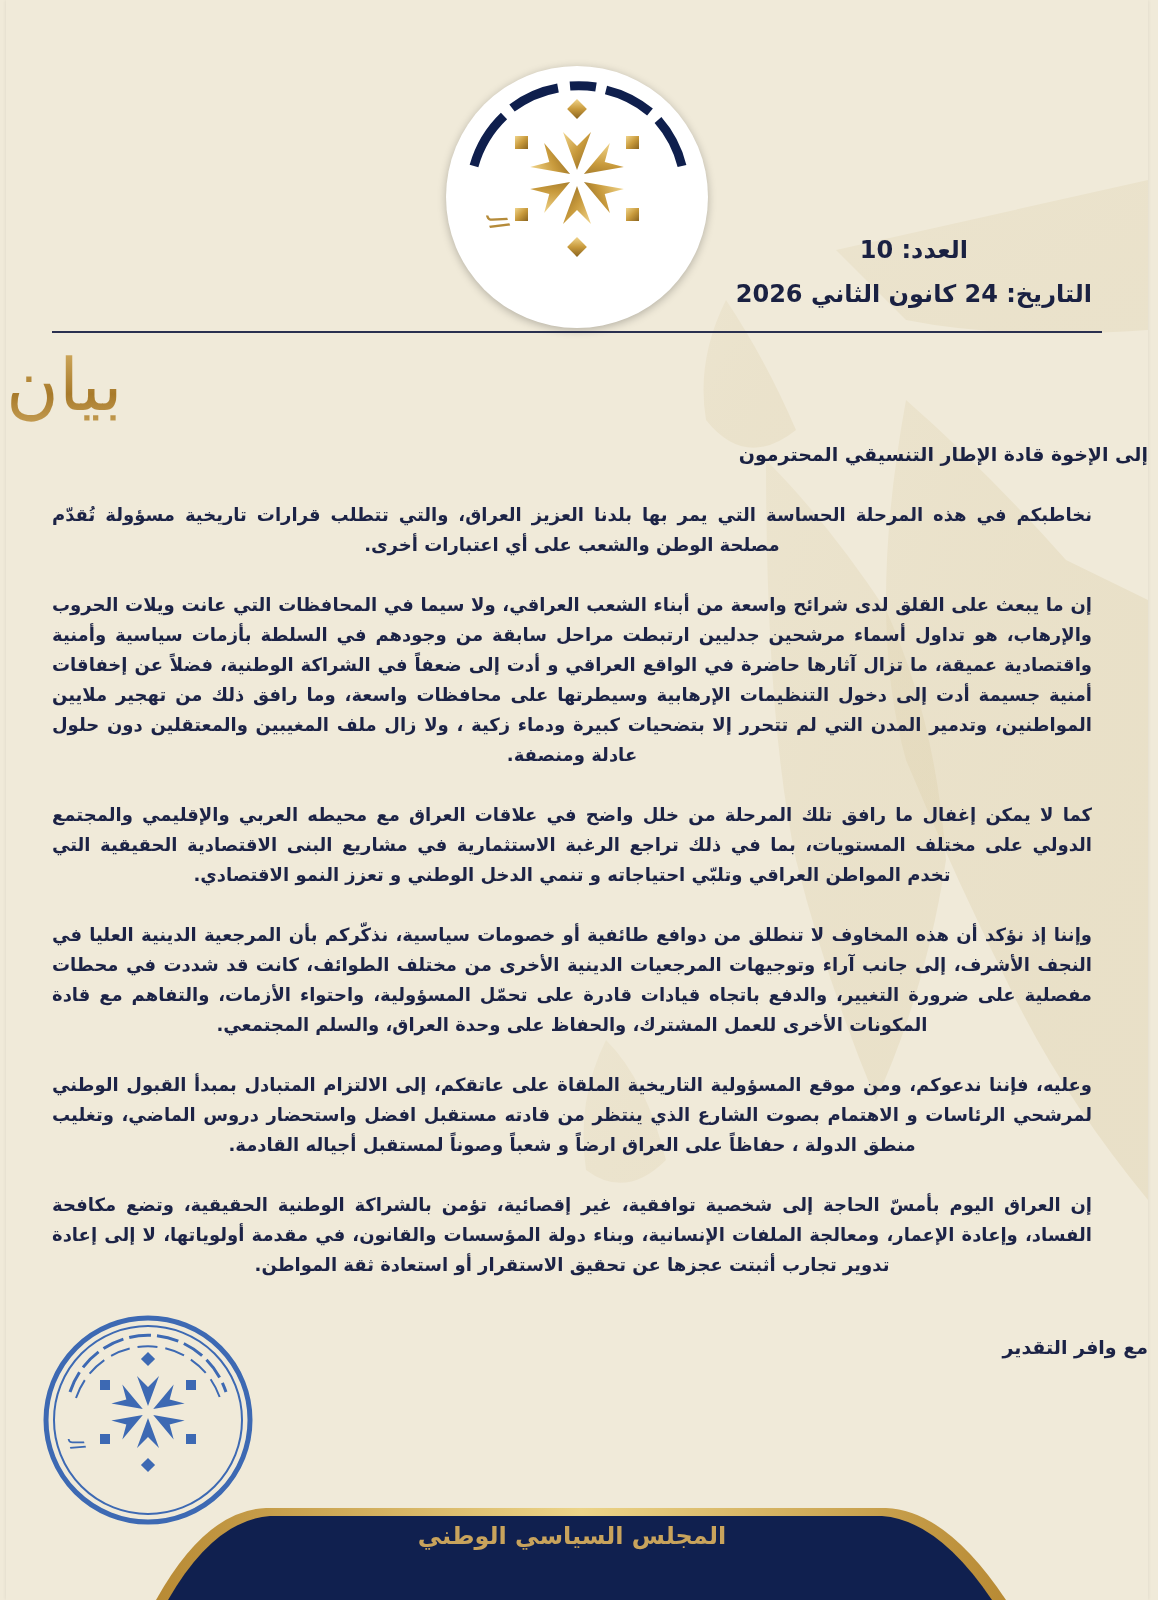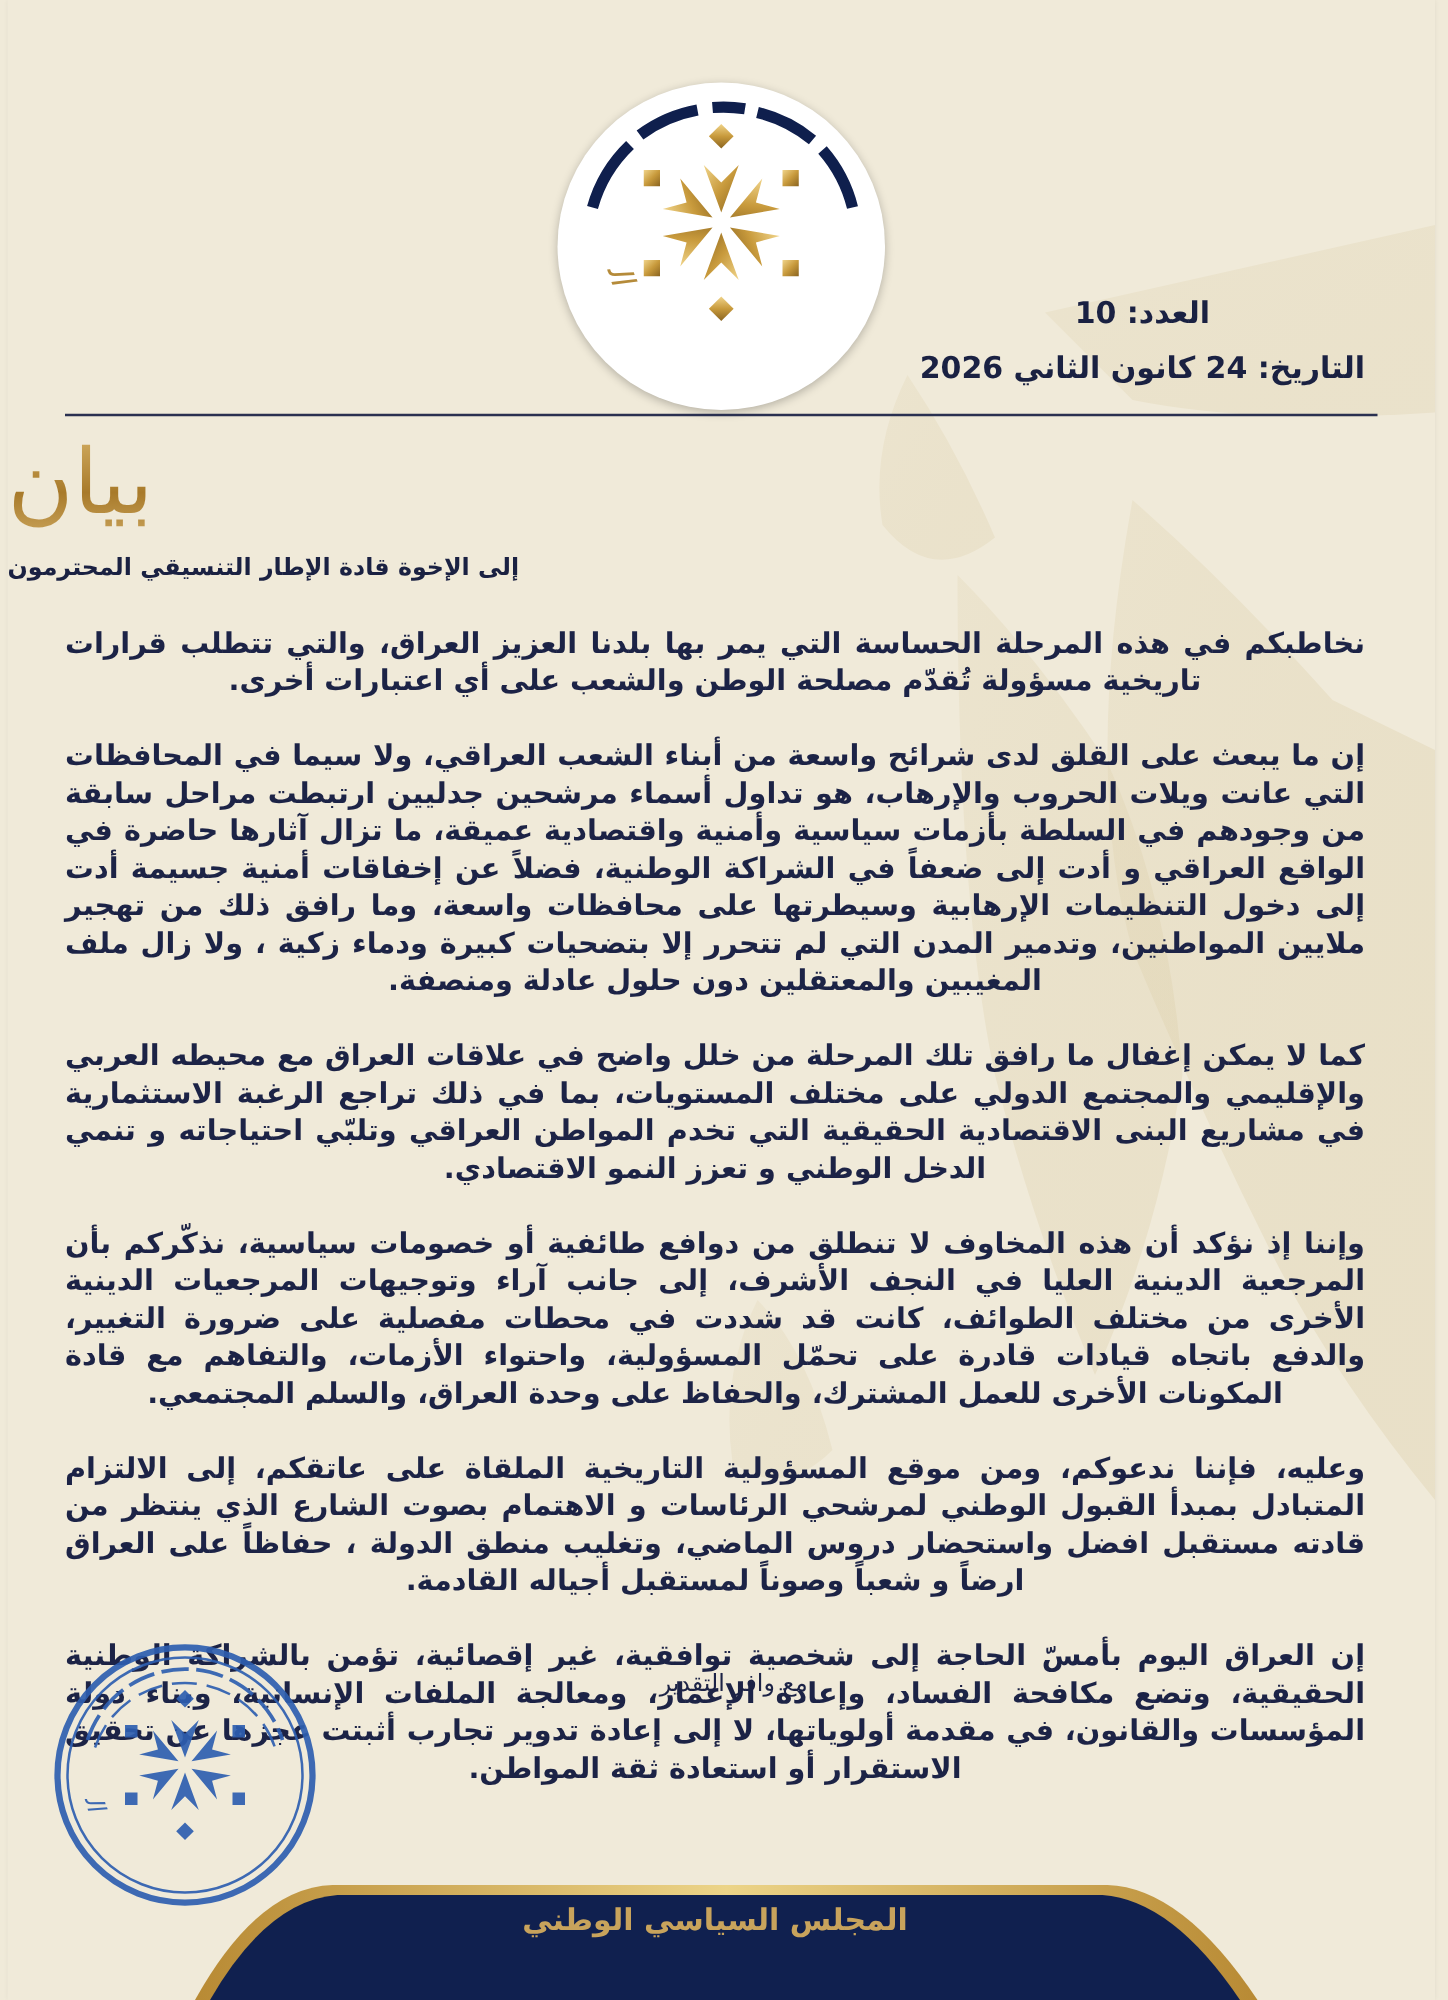--- a/index.html
+++ b/index.html
@@ -38,34 +38,34 @@
 
     
     .title {
       position: absolute; left: 0; right: 0; top: 340px; text-align: left;
       font-family: "DejaVu Serif", serif; font-size: 72px; line-height: 90px;
       color: #b48a38;
       background: linear-gradient(180deg, #d9b56a 0%, #a87a2a 60%, #c9a35a 100%);
       -webkit-background-clip: text; background-clip: text; -webkit-text-fill-color: transparent;
     }
     .salutation {
-      position: absolute; left: 0; right: 0; top: 443px; text-align: left;
+      position: absolute; left: 0; right: 0; top: 443px; text-align: right;
       font-weight: bold; font-size: 19px; color: #1a2142;
     }
 
     .body-text {
       position: absolute; left: 46px; right: 56px; top: 500px;
-      font-size: 23px; line-height: 30px; font-weight: bold; color: #1c2346;
+      font-size: 18px; line-height: 30px; font-weight: bold; color: #1c2346;
       text-align: justify; text-align-last: center;
     }
     .body-text p { margin: 0 0 30px 0; text-align: justify; text-align-last: center; }
     .body-text p.p-first { margin-bottom: 30px; }
     .closing {
-      position: absolute; left: 0; right: 0; top: 1336px; text-align: center;
-      font-weight: normal; font-size: 19px; color: #1c2346;
+      position: absolute; left: 0; right: 0; top: 1336px; text-align: right;
+      font-weight: bold; font-size: 19px; color: #1c2346;
       padding-left: 20px;
     }
 
     
     .stamp {
       position: absolute; left: 34px; top: 1312px; width: 216px; height: 216px;
       opacity: 0.92;
     }
 
     

